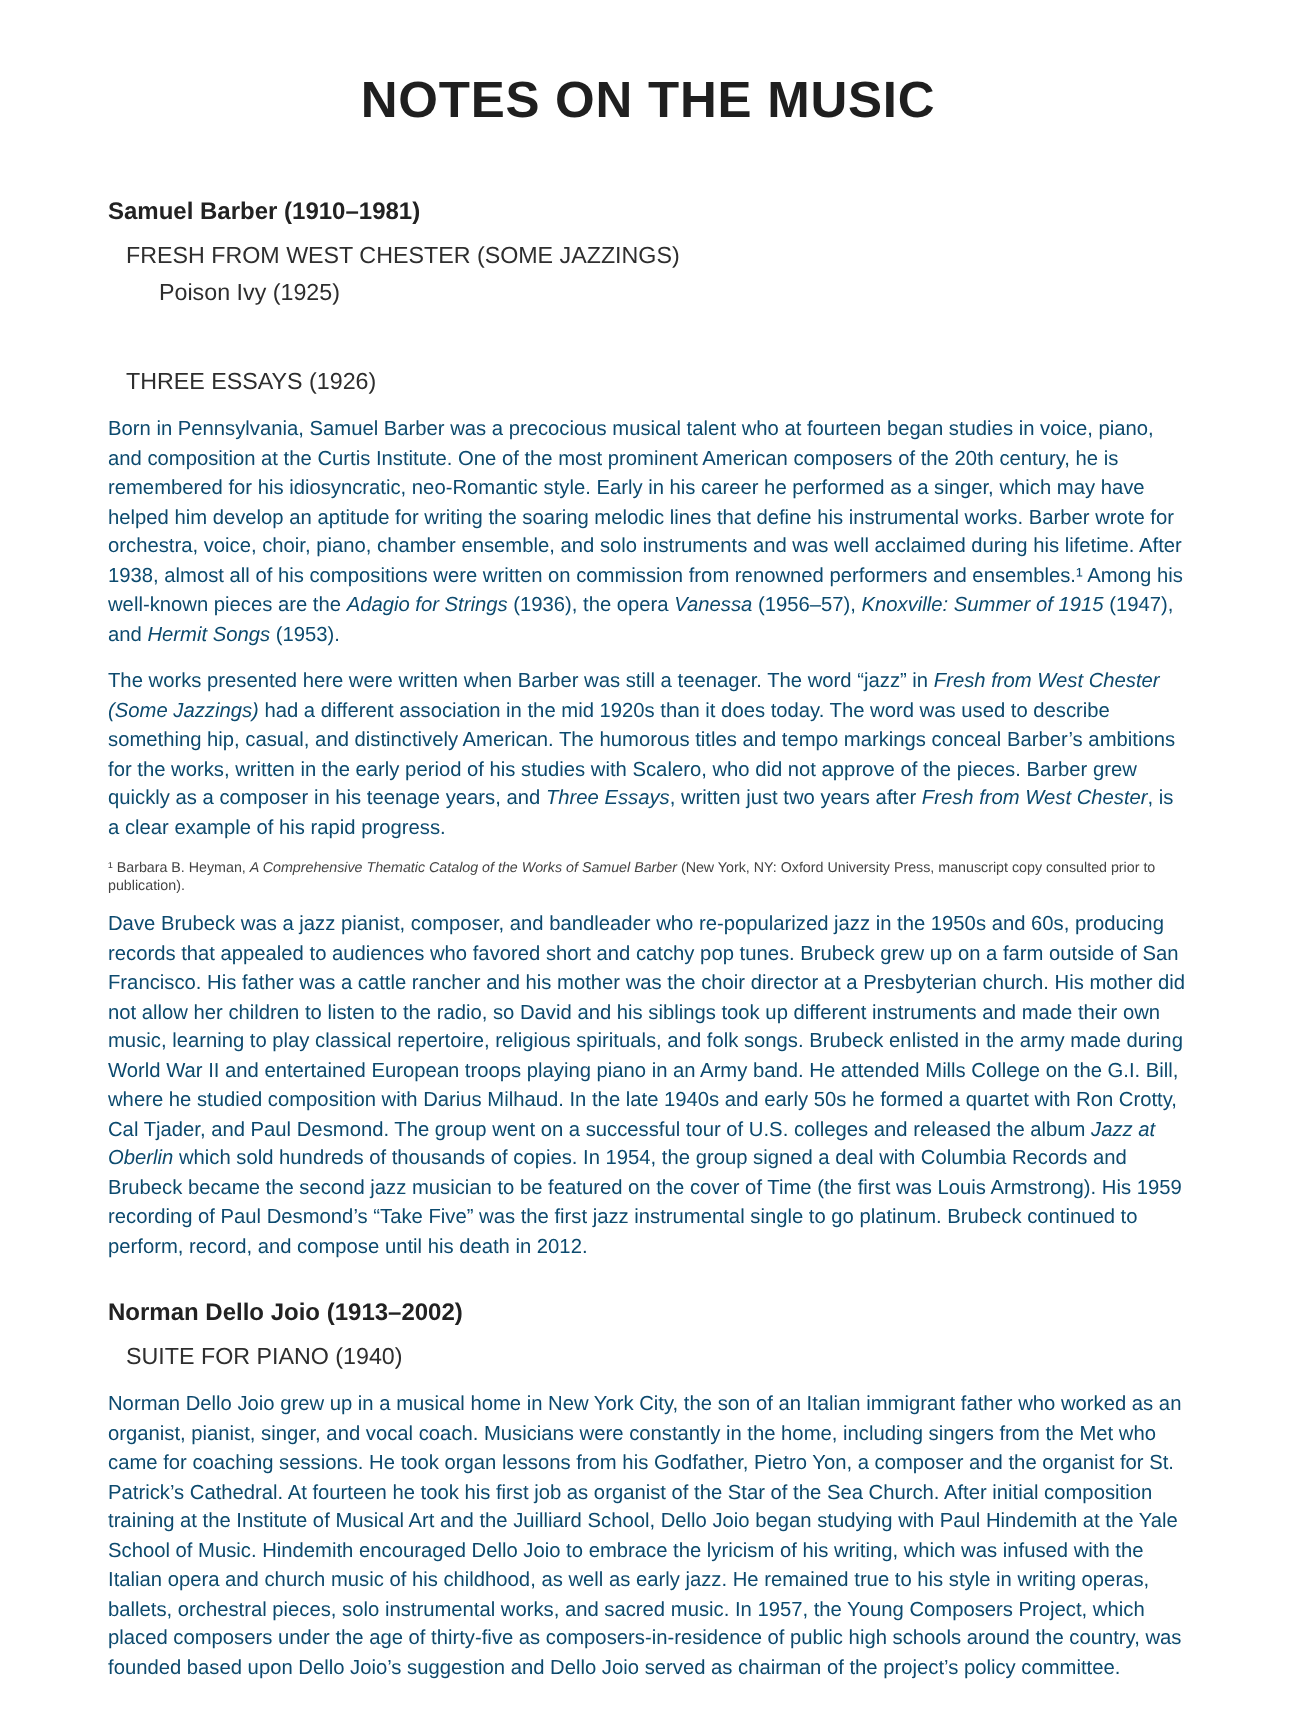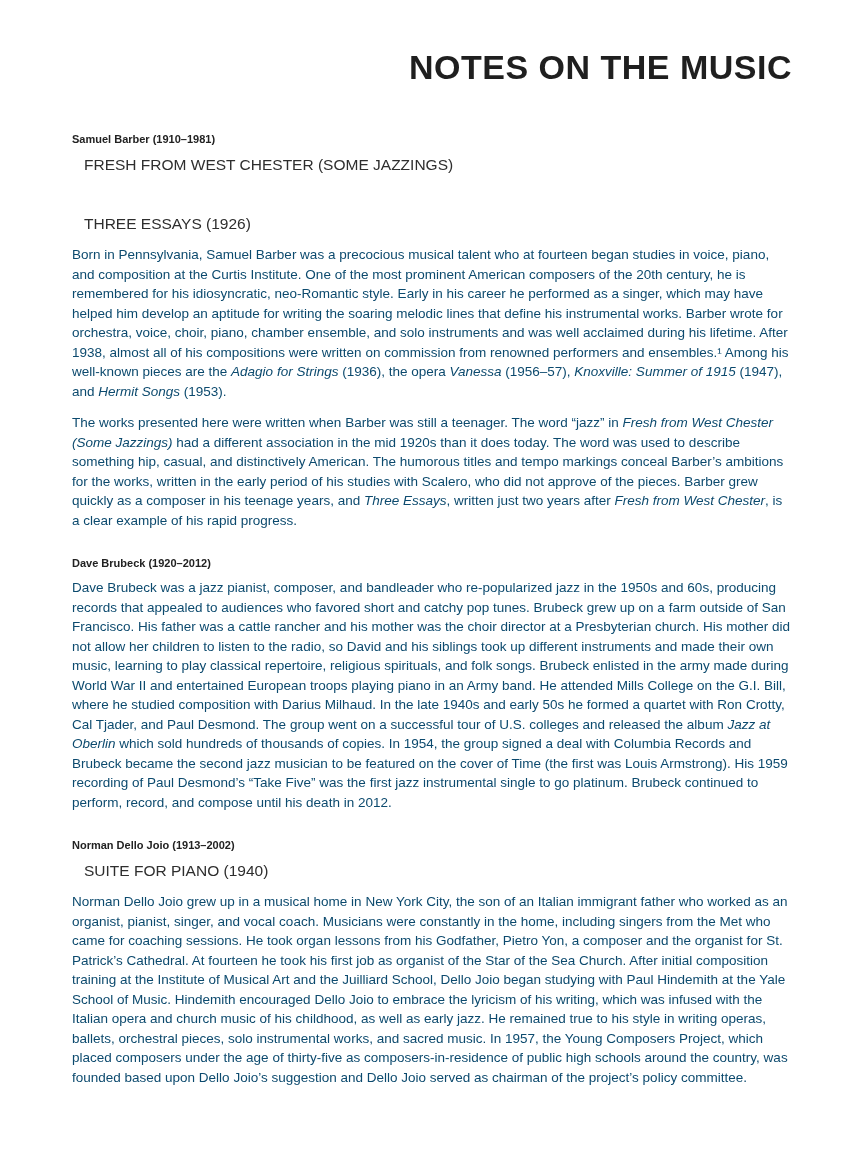--- a/index.html
+++ b/index.html
@@ -9,30 +9,30 @@
     height: 1152px;
     background: #ffffff;
     font-family: "Liberation Sans", sans-serif;
     color: #3a3a3a;
     -webkit-font-smoothing: antialiased;
   }
   .page {
     padding: 34px 72px 0 72px;
   }
   h1.title {
-    text-align: right;
+    text-align: center;
     font-size: 34px;
     font-weight: 600;
     letter-spacing: 0.5px;
     color: #1f1f1f;
     margin: 14px 0 46px 0;
   }
   section { margin: 0; }
   h2.composer {
-    font-size: 11px;
+    font-size: 16px;
     font-weight: 700;
     color: #222222;
     margin: 27px 0 7px 0;
   }
   .work {
     font-size: 15.5px;
     color: #2e2e2e;
     line-height: 25px;
     font-weight: 400;
   }
@@ -55,26 +55,27 @@
 </style>
 </head>
 <body>
 
 <main class="page">
   <h1 class="title">NOTES ON THE MUSIC</h1>
   <div>
       <section>
         <h2 class="composer">Samuel Barber (1910–1981)</h2>
         <div class="work indent-1"><span>FRESH FROM WEST CHESTER (SOME JAZZINGS)</span></div>
+        <div class="work indent-2"><span>Poison Ivy (1925)</span></div>
         <div class="work indent-1 gap"><span>THREE ESSAYS (1926)</span></div>
         <p class="body"><span>Born in Pennsylvania, Samuel Barber was a precocious musical talent who at fourteen began studies in voice, piano, and composition at the Curtis Institute. One of the most prominent American composers of the 20th century, he is remembered for his idiosyncratic, neo-Romantic style. Early in his career he performed as a singer, which may have helped him develop an aptitude for writing the soaring melodic lines that define his instrumental works. Barber wrote for orchestra, voice, choir, piano, chamber ensemble, and solo instruments and was well acclaimed during his lifetime. After 1938, almost all of his compositions were written on commission from renowned performers and ensembles.¹ Among his well-known pieces are the </span><span class="it">Adagio for Strings</span><span> (1936), the opera </span><span class="it">Vanessa</span><span> (1956–57), </span><span class="it">Knoxville: Summer of 1915</span><span> (1947), and </span><span class="it">Hermit Songs</span><span> (1953).</span></p>
         <p class="body"><span>The works presented here were written when Barber was still a teenager. The word “jazz” in </span><span class="it">Fresh from West Chester (Some Jazzings)</span><span> had a different association in the mid 1920s than it does today. The word was used to describe something hip, casual, and distinctively American. The humorous titles and tempo markings conceal Barber’s ambitions for the works, written in the early period of his studies with Scalero, who did not approve of the pieces. Barber grew quickly as a composer in his teenage years, and </span><span class="it">Three Essays</span><span>, written just two years after </span><span class="it">Fresh from West Chester</span><span>, is a clear example of his rapid progress.</span></p>
+        <p class="footnote"><span>¹ Barbara B. Heyman, </span><span class="it">A Comprehensive Thematic Catalog of the Works of Samuel Barber</span><span> (New York, NY: Oxford University Press, manuscript copy consulted prior to publication).</span></p>
       </section>
       <section>
-        <h2 class="composer">Dave Brubeck (1920–2012)</h2>
         <p class="body"><span>Dave Brubeck was a jazz pianist, composer, and bandleader who re-popularized jazz in the 1950s and 60s, producing records that appealed to audiences who favored short and catchy pop tunes. Brubeck grew up on a farm outside of San Francisco. His father was a cattle rancher and his mother was the choir director at a Presbyterian church. His mother did not allow her children to listen to the radio, so David and his siblings took up different instruments and made their own music, learning to play classical repertoire, religious spirituals, and folk songs. Brubeck enlisted in the army made during World War II and entertained European troops playing piano in an Army band. He attended Mills College on the G.I. Bill, where he studied composition with Darius Milhaud. In the late 1940s and early 50s he formed a quartet with Ron Crotty, Cal Tjader, and Paul Desmond. The group went on a successful tour of U.S. colleges and released the album </span><span class="it">Jazz at Oberlin</span><span> which sold hundreds of thousands of copies. In 1954, the group signed a deal with Columbia Records and Brubeck became the second jazz musician to be featured on the cover of Time (the first was Louis Armstrong). His 1959 recording of Paul Desmond’s “Take Five” was the first jazz instrumental single to go platinum. Brubeck continued to perform, record, and compose until his death in 2012.</span></p>
       </section>
       <section>
         <h2 class="composer">Norman Dello Joio (1913–2002)</h2>
         <div class="work indent-1"><span>SUITE FOR PIANO (1940)</span></div>
         <p class="body"><span>Norman Dello Joio grew up in a musical home in New York City, the son of an Italian immigrant father who worked as an organist, pianist, singer, and vocal coach. Musicians were constantly in the home, including singers from the Met who came for coaching sessions. He took organ lessons from his Godfather, Pietro Yon, a composer and the organist for St. Patrick’s Cathedral. At fourteen he took his first job as organist of the Star of the Sea Church. After initial composition training at the Institute of Musical Art and the Juilliard School, Dello Joio began studying with Paul Hindemith at the Yale School of Music. Hindemith encouraged Dello Joio to embrace the lyricism of his writing, which was infused with the Italian opera and church music of his childhood, as well as early jazz. He remained true to his style in writing operas, ballets, orchestral pieces, solo instrumental works, and sacred music. In 1957, the Young Composers Project, which placed composers under the age of thirty-five as composers-in-residence of public high schools around the country, was founded based upon Dello Joio’s suggestion and Dello Joio served as chairman of the project’s policy committee.</span></p>
       </section>
     </div>
 </main>
 

